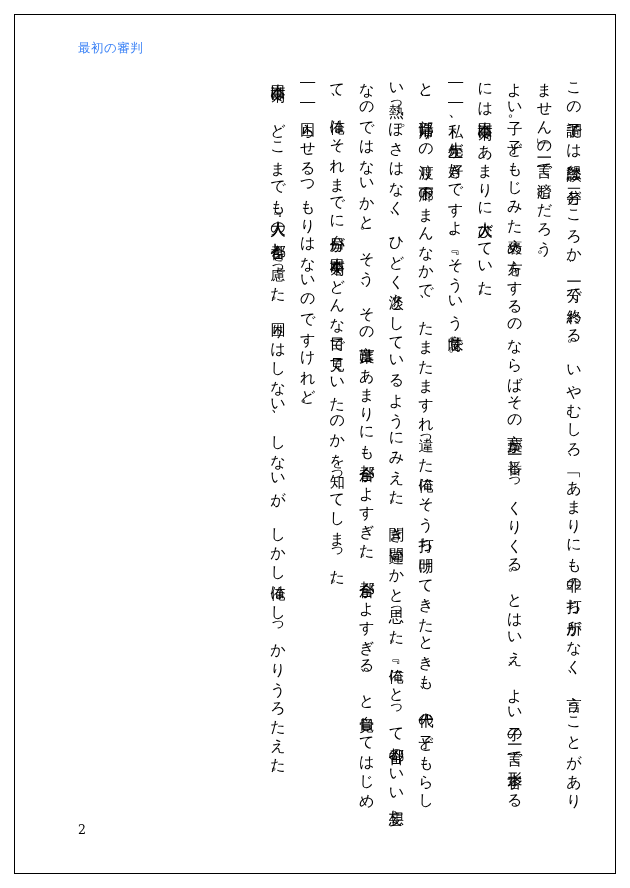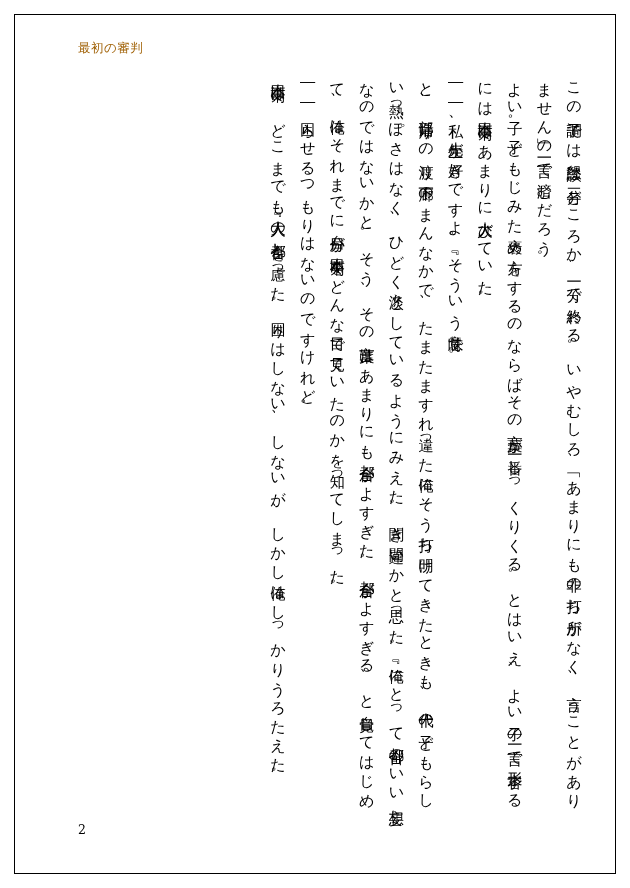--- a/index.html
+++ b/index.html
@@ -26,21 +26,21 @@
     height: 860px;
     border: 1px solid #000000;
     box-sizing: border-box;
     pointer-events: none;
   }
   .running-head {
     position: absolute;
     left: 78px;
     top: 40px;
     font-size: 12.5px;
-    color: #a16207;
+    color: #3b82f6;
     letter-spacing: 0.5px;
     line-height: 1.2;
     white-space: nowrap;
   }
   .folio {
     position: absolute;
     left: 78px;
     top: 822px;
     font-size: 12.5px;
     color: #000000;

